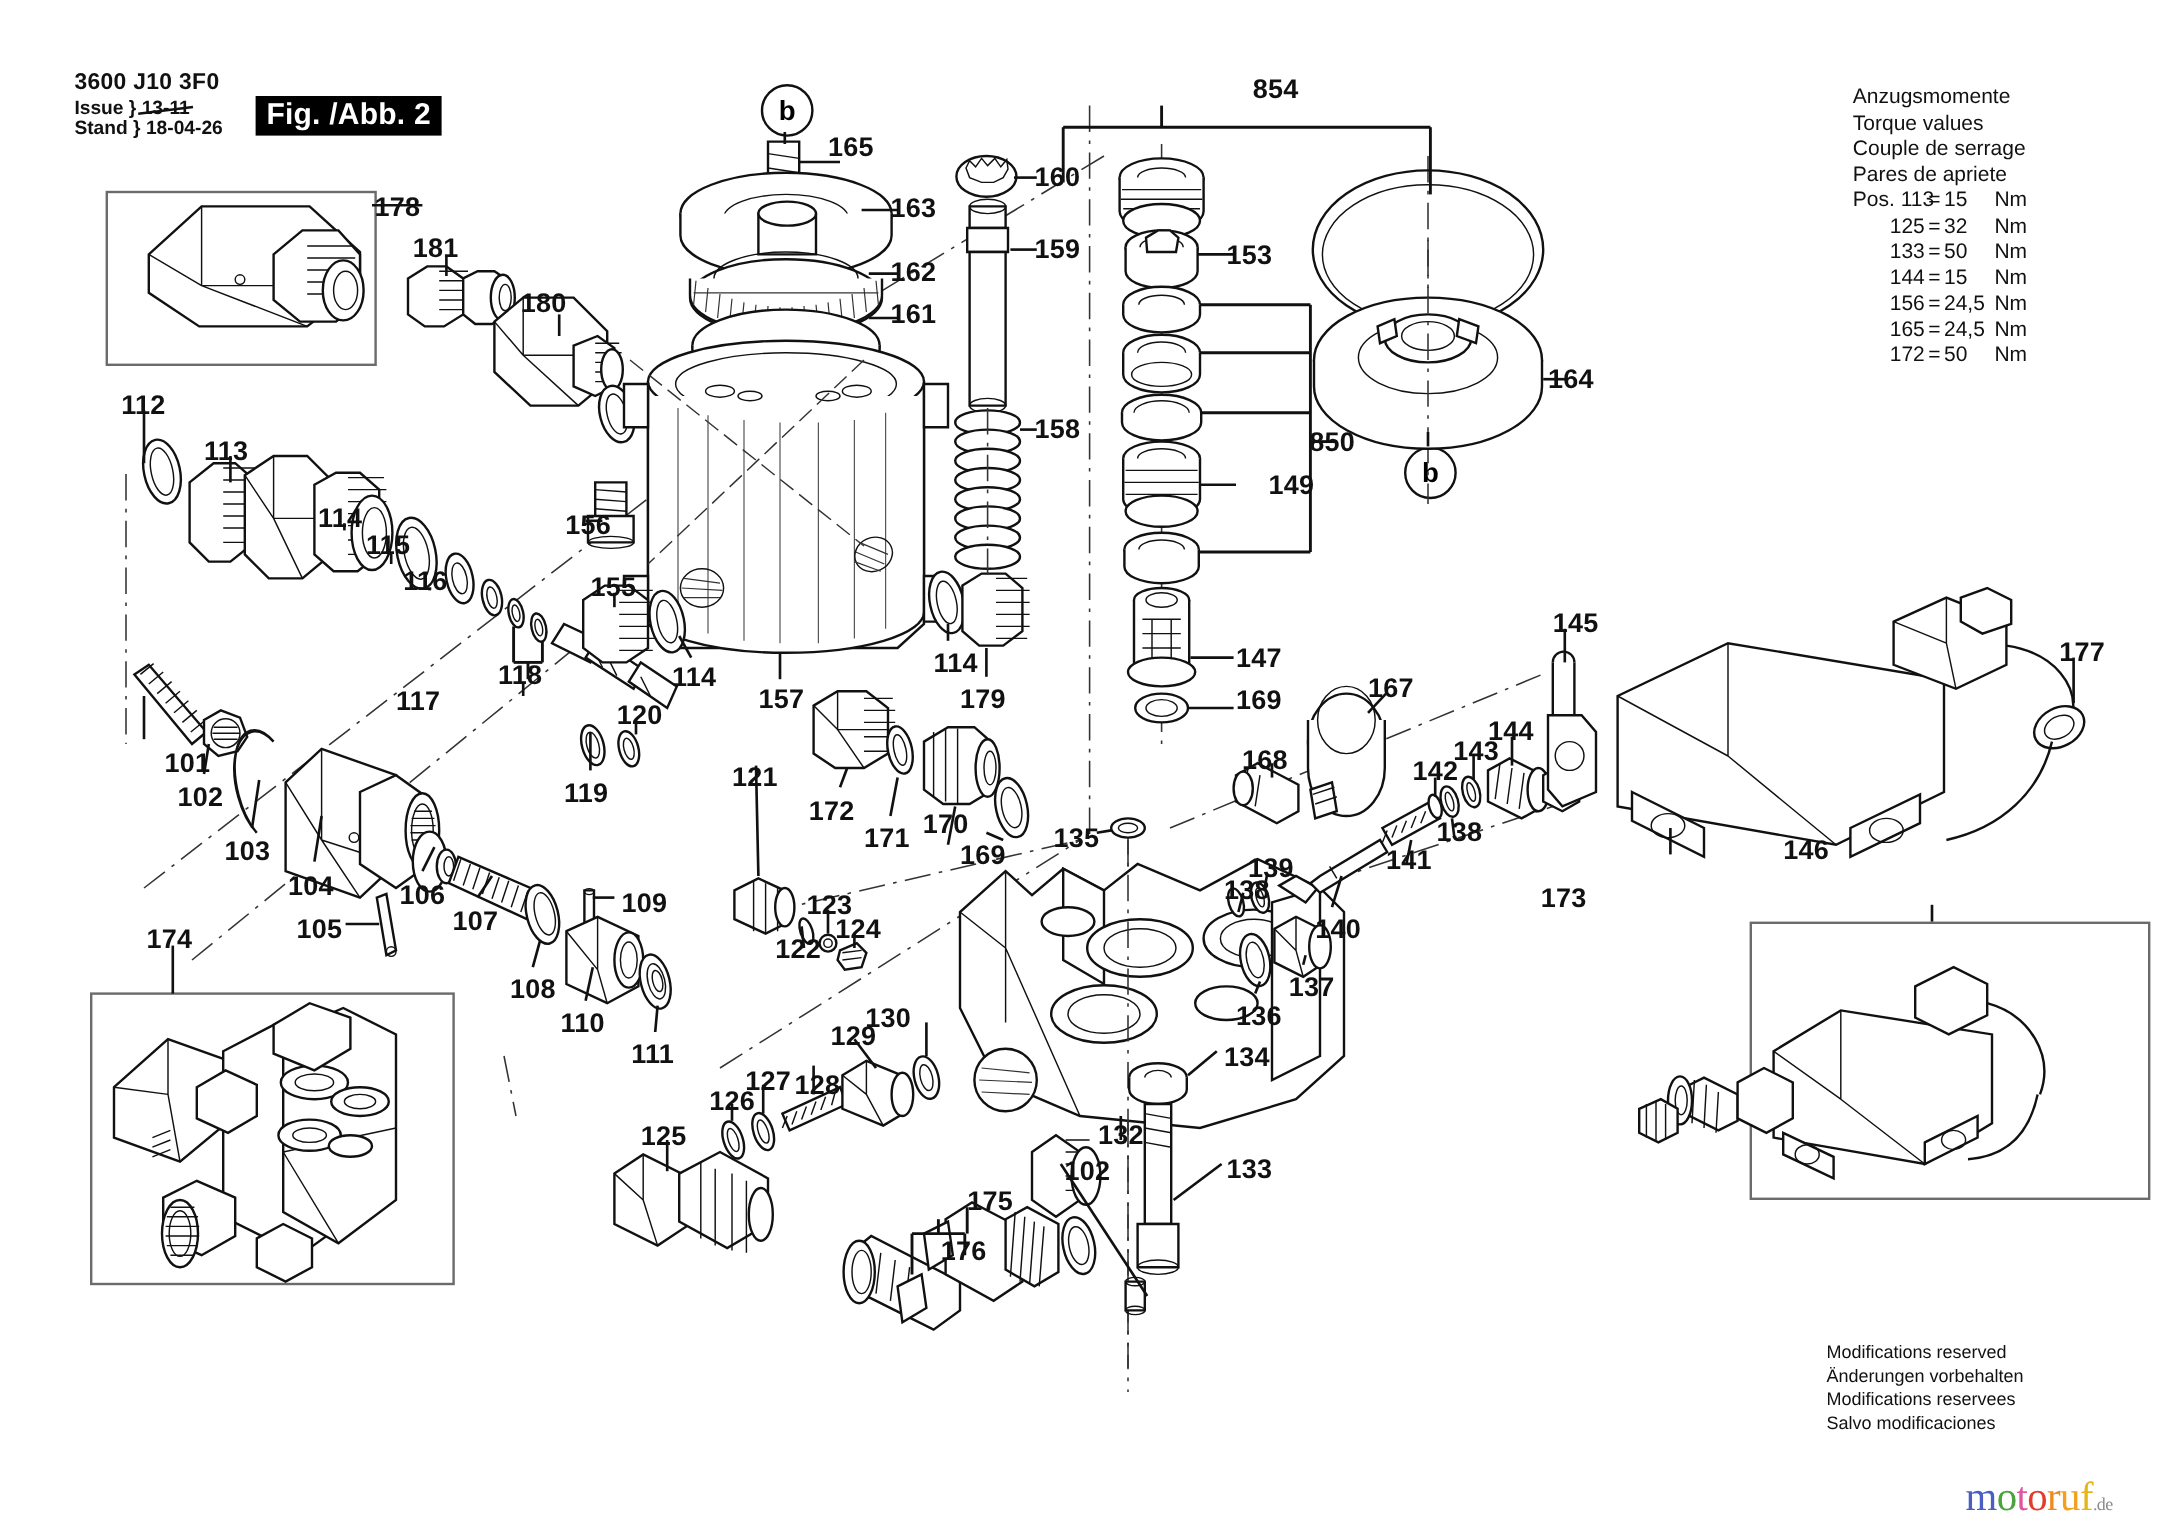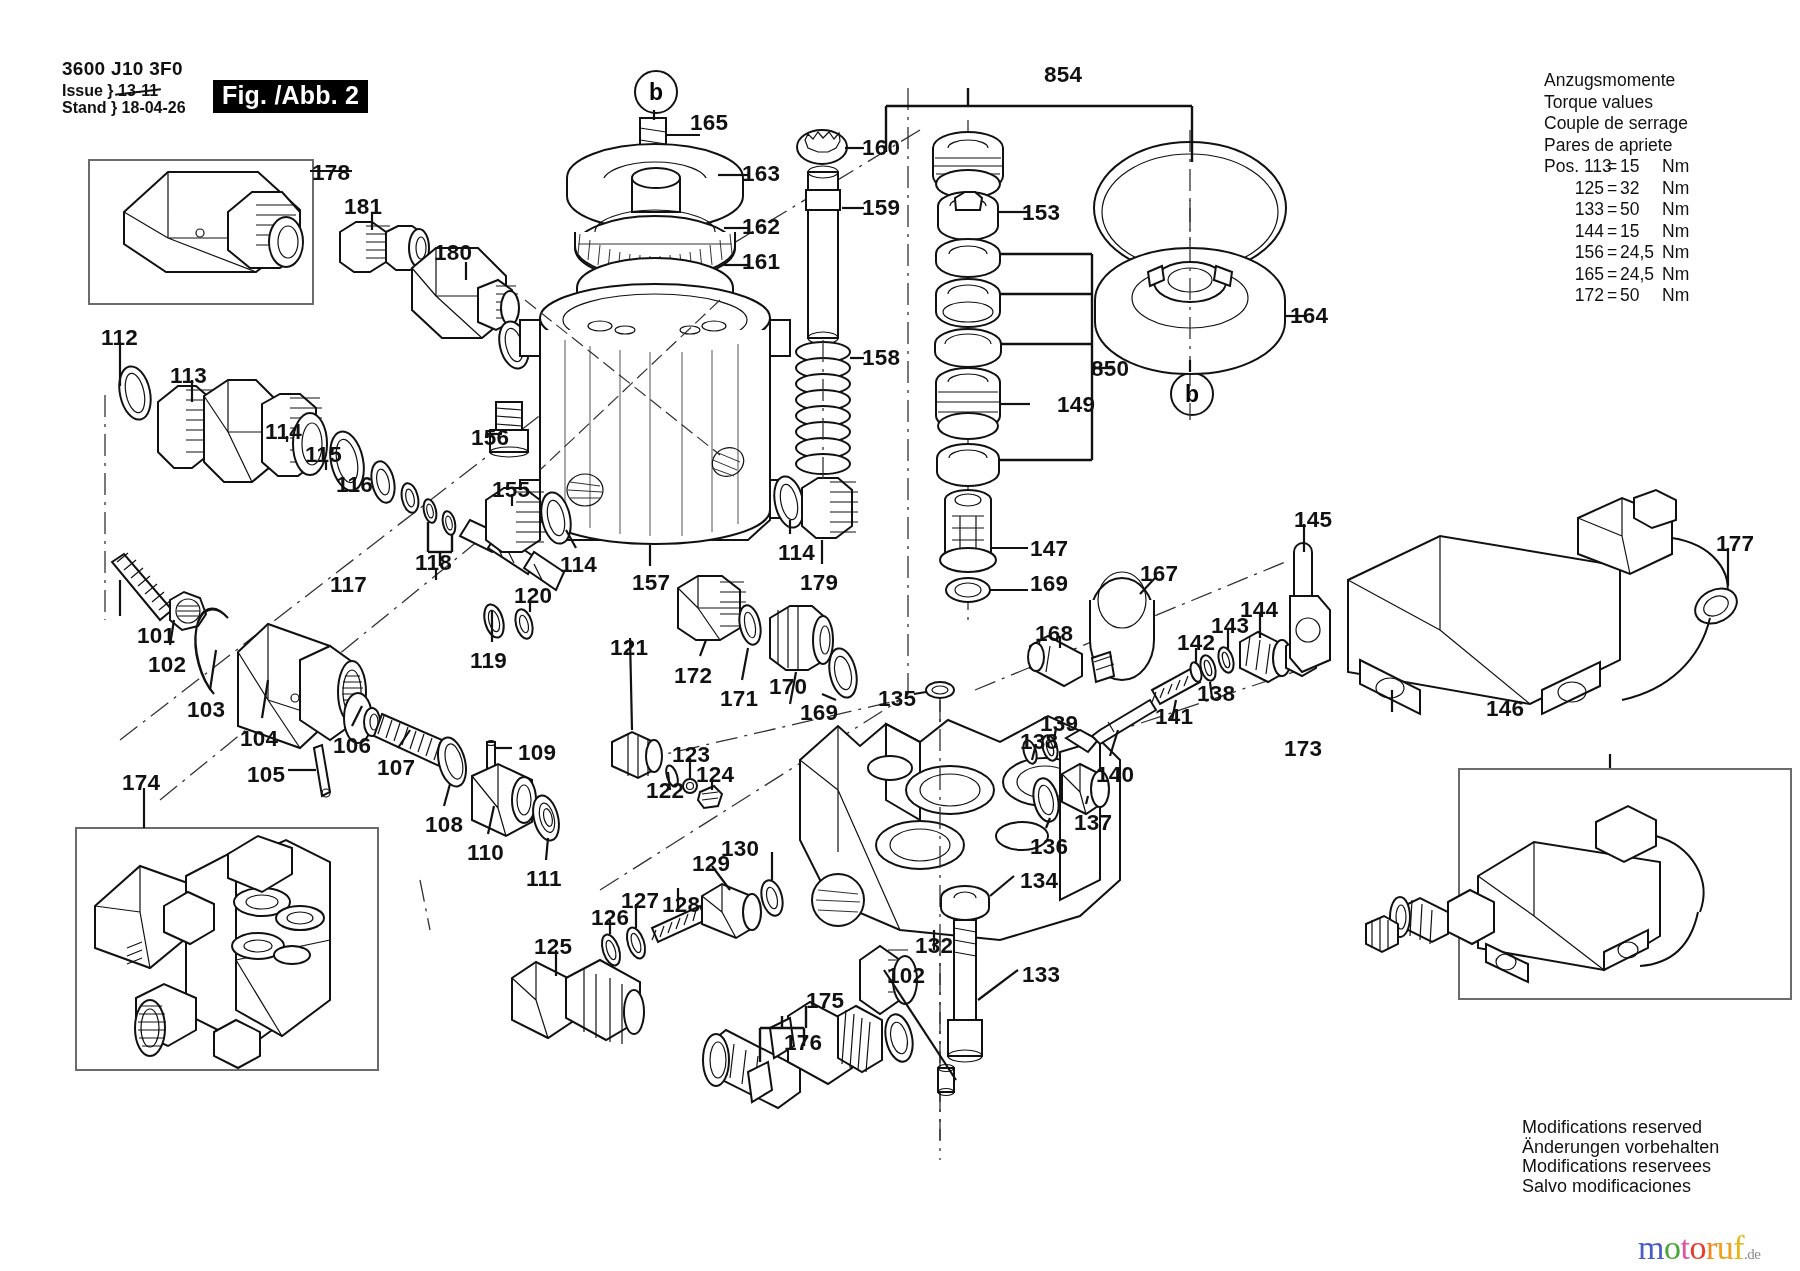--- a/index.html
+++ b/index.html
@@ -16,21 +16,21 @@
           padding:3px 9px 5px 9px;letter-spacing:.2px;line-height:1;}
 
   
   .torque{position:absolute;left:1544px;top:70px;font-size:17.5px;color:#111;line-height:21.5px;font-weight:400;}
   .torque .ln{white-space:pre;}
   .torque .tnum{display:inline-block;width:60px;text-align:right;}
   .torque .teq{display:inline-block;width:16px;text-align:center;}
   .torque .tval{display:inline-block;width:42px;text-align:left;}
 
   
-  .notes{position:absolute;left:1522px;top:1118px;font-size:18px;color:#111;line-height:19.5px;}
+  .notes{position:absolute;left:1522px;top:1118px;font-size:15px;color:#111;line-height:19.5px;}
   .logo{position:absolute;left:1638px;top:1229px;font-family:"Liberation Serif",serif;font-size:34px;font-weight:400;letter-spacing:-0.5px;white-space:nowrap;}
   .logo span{display:inline-block;}
   .logo .sfx{font-size:15px;color:#8b8b8b;vertical-align:baseline;}
 
   
   .lbl{position:absolute;font-size:22.5px;font-weight:700;color:#111;white-space:nowrap;letter-spacing:.2px;}
 
   
   .frame{position:absolute;border:2.2px solid #6b6b6b;background:transparent;}
 

